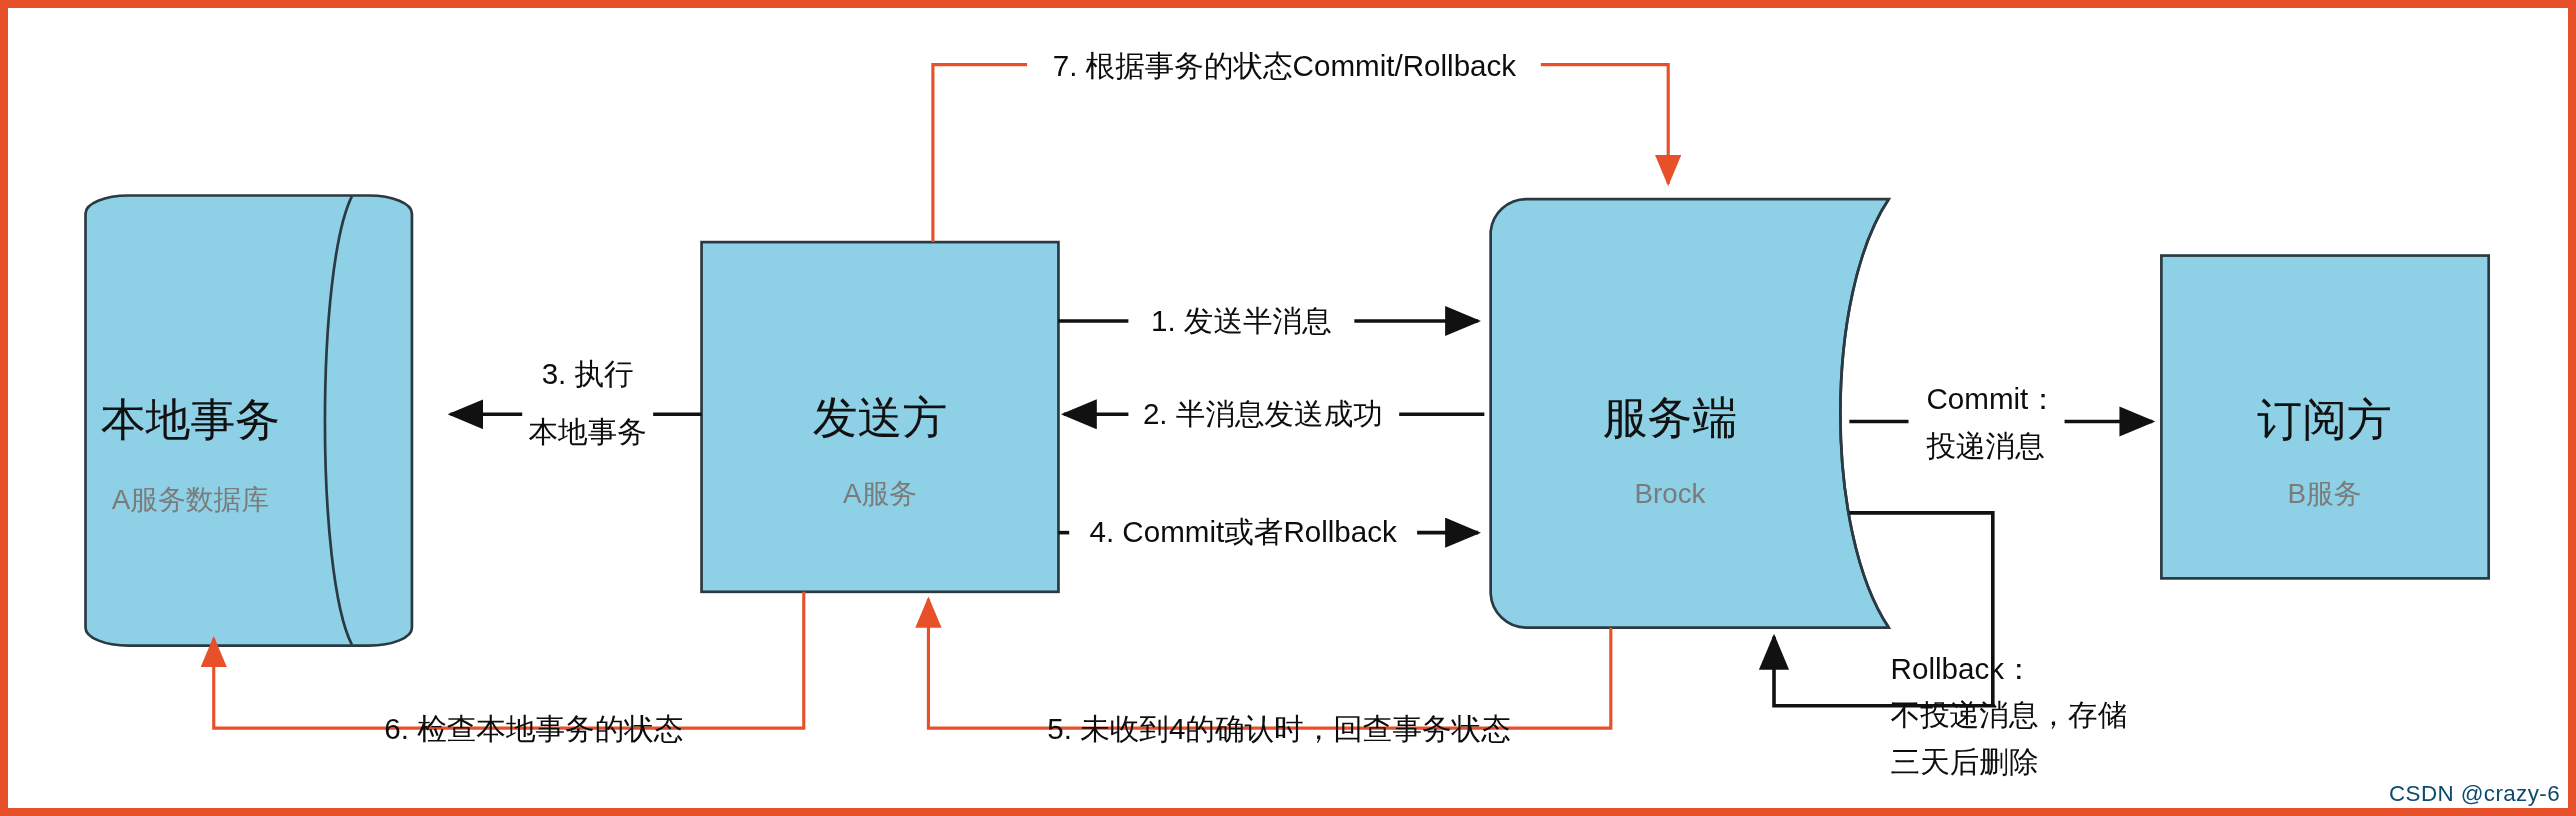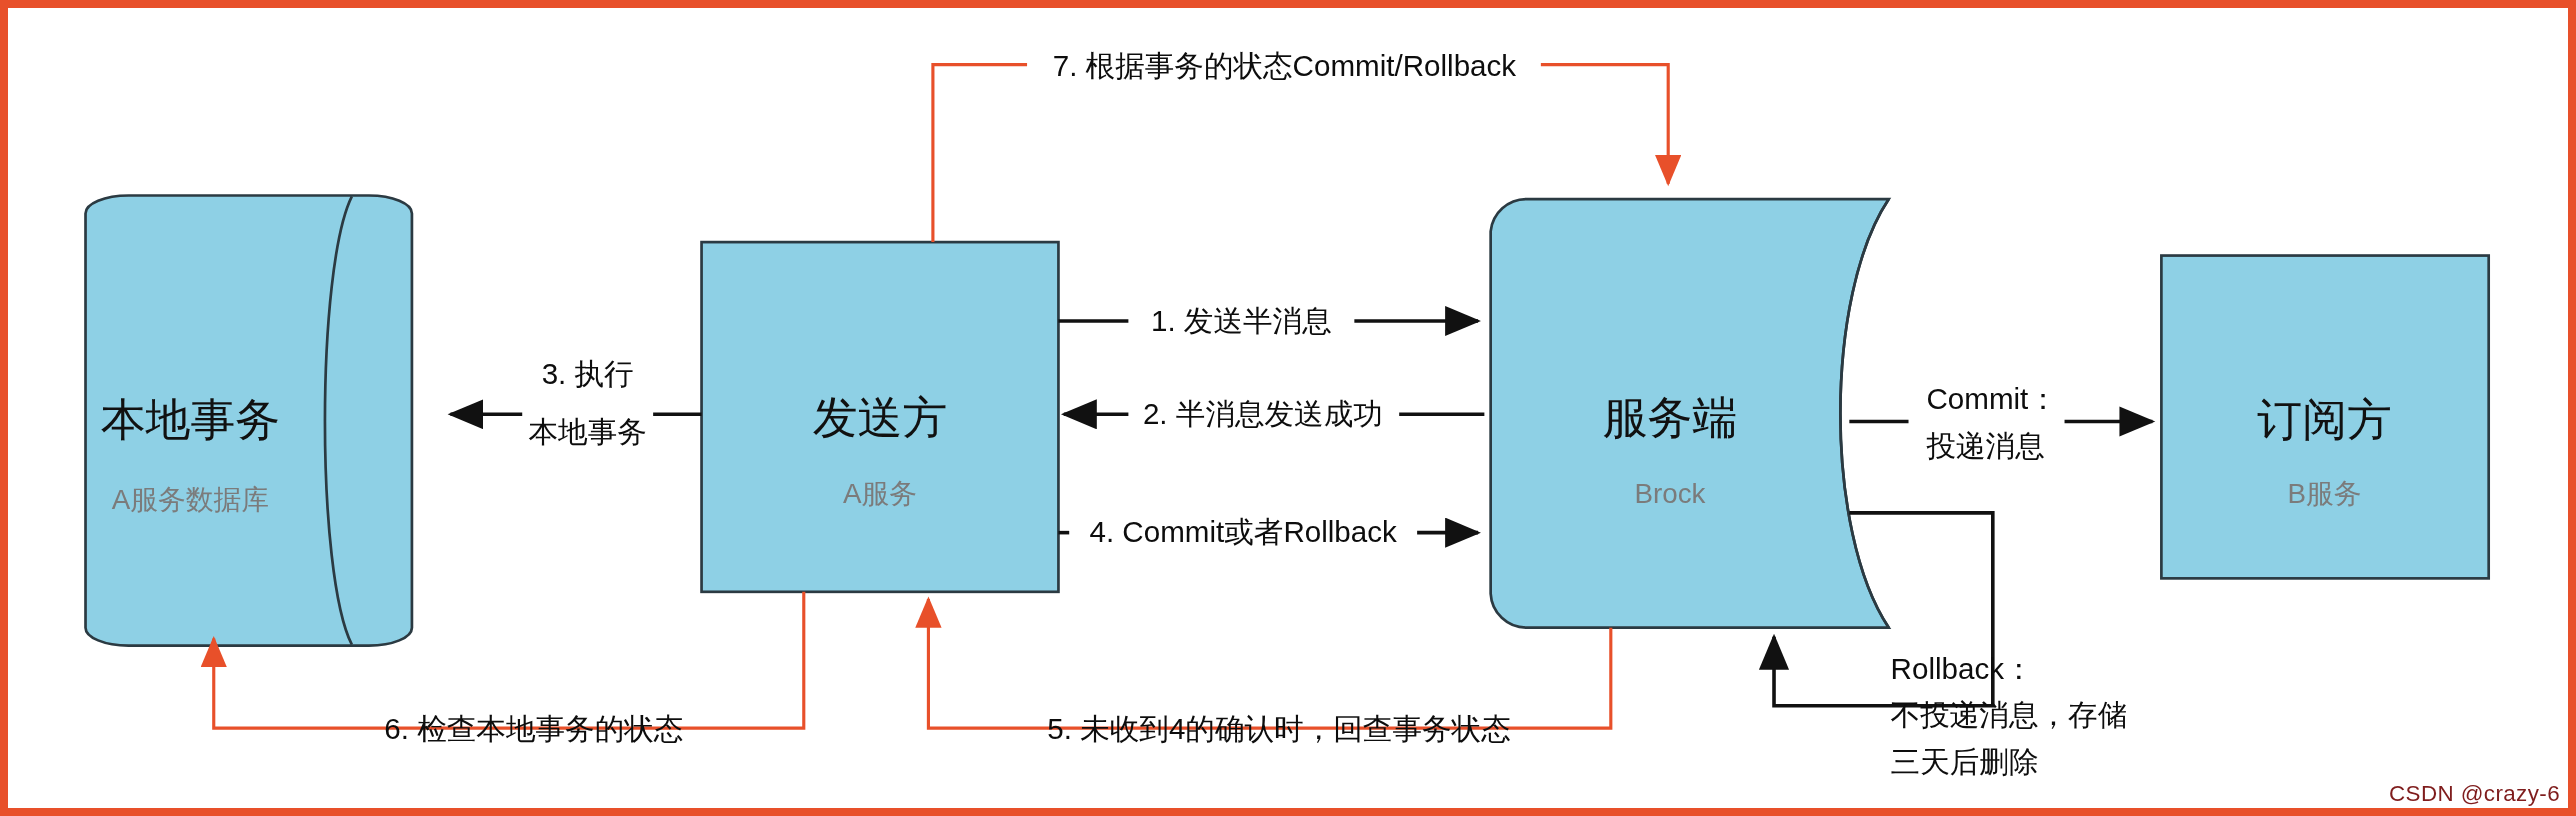--- a/index.html
+++ b/index.html
@@ -8,21 +8,21 @@
   #frame{position:absolute;inset:0;border:8px solid #E8502A;box-sizing:border-box;pointer-events:none;}
   svg.diagram{position:absolute;left:0;top:0;width:2576px;height:816px;}
   .node-title{font-family:"Liberation Sans","DejaVu Sans",sans-serif;font-size:50px;fill:#111111;text-anchor:middle;dominant-baseline:middle;}
   .node-sub{font-family:"Liberation Sans","DejaVu Sans",sans-serif;font-size:31px;fill:#7b7b7b;text-anchor:middle;dominant-baseline:middle;}
   .edge-label{font-family:"Liberation Sans","DejaVu Sans",sans-serif;font-size:33px;fill:#0d0d0d;dominant-baseline:middle;}
   .edge-label.mid{text-anchor:middle;}
   .edge-label.start{text-anchor:start;}
   .shape-fill{fill:#8ed0e5;stroke:#2b3a42;stroke-width:3;}
   .line-black{stroke:#111111;stroke-width:4;fill:none;}
   .line-orange{stroke:#E8502A;stroke-width:3.5;fill:none;}
-  .wm{position:absolute;right:16px;bottom:9px;font-family:"Liberation Sans","DejaVu Sans",sans-serif;font-size:22.4px;color:#7f1d1d;letter-spacing:0.4px;}
+  .wm{position:absolute;right:16px;bottom:9px;font-family:"Liberation Sans","DejaVu Sans",sans-serif;font-size:22.4px;color:#0c4a6e;letter-spacing:0.4px;}
 </style>
 </head>
 <body>
 
 <div id="stage">
 
   <svg class="diagram" viewBox="0 0 2872 910">
     <defs>
       <marker id="ah-black" markerWidth="11" markerHeight="11" refX="9.2" refY="4.2" orient="auto" markerUnits="strokeWidth">
         <path d="M0,0 L10,4.2 L0,8.4 z" fill="#111111"></path>

